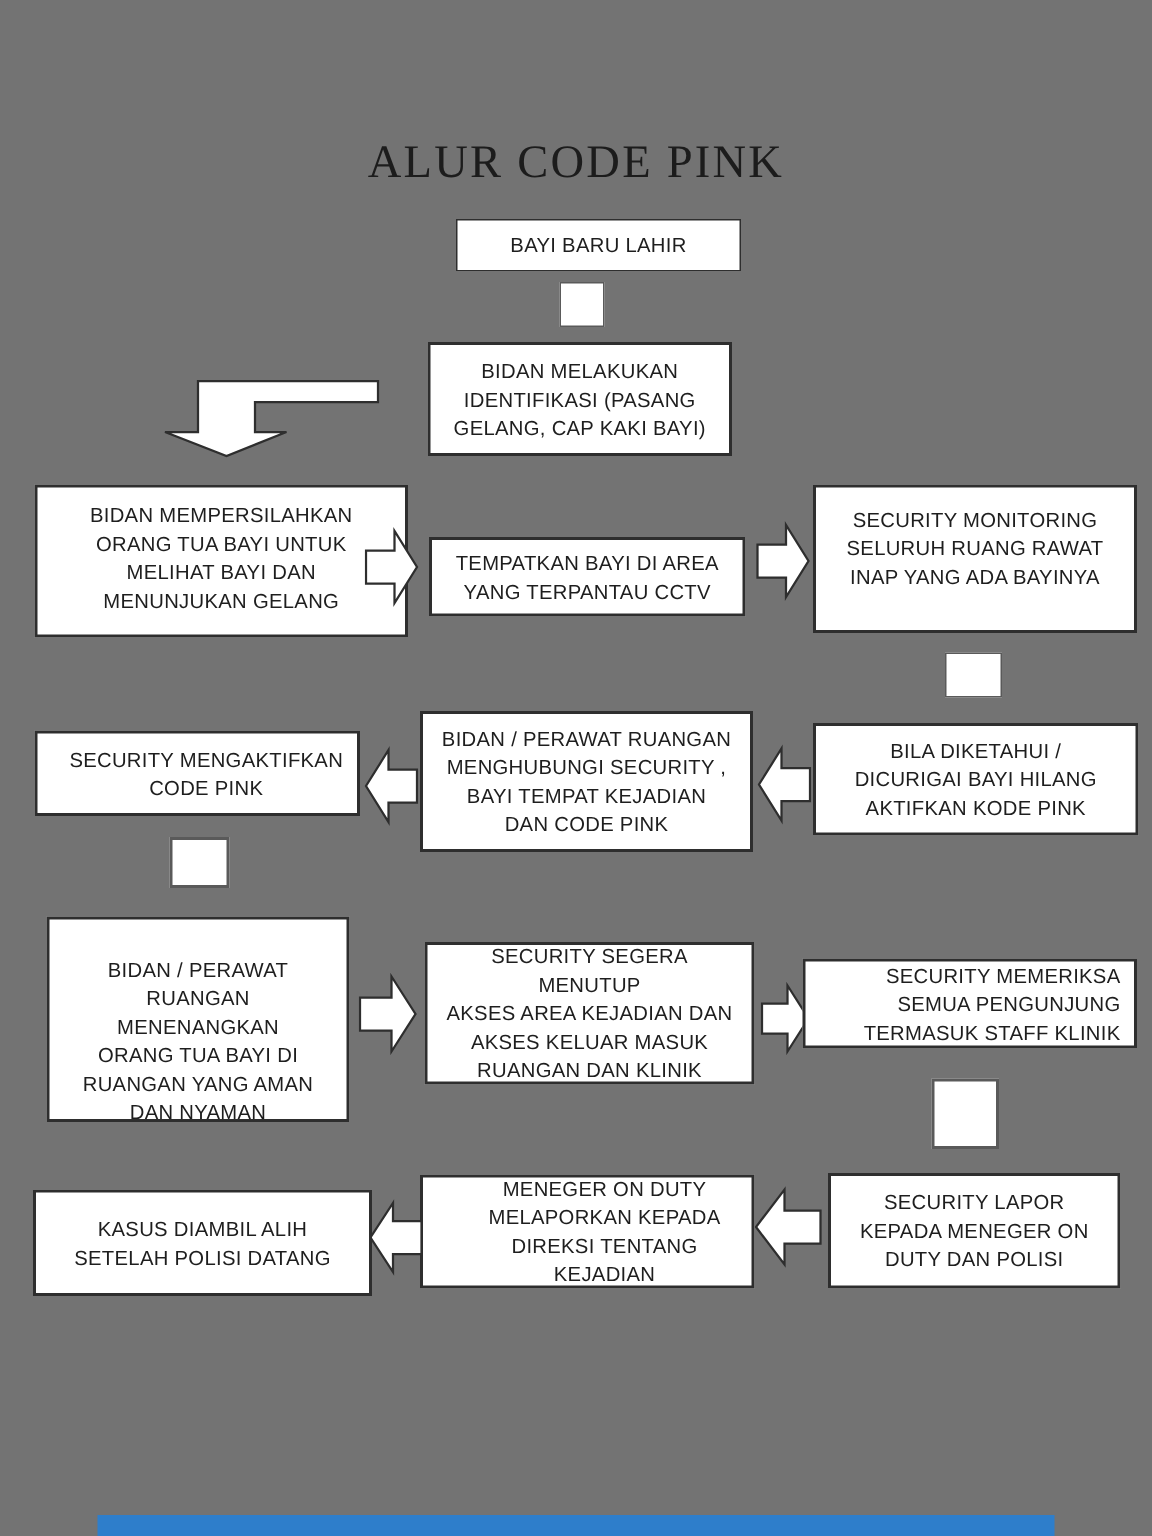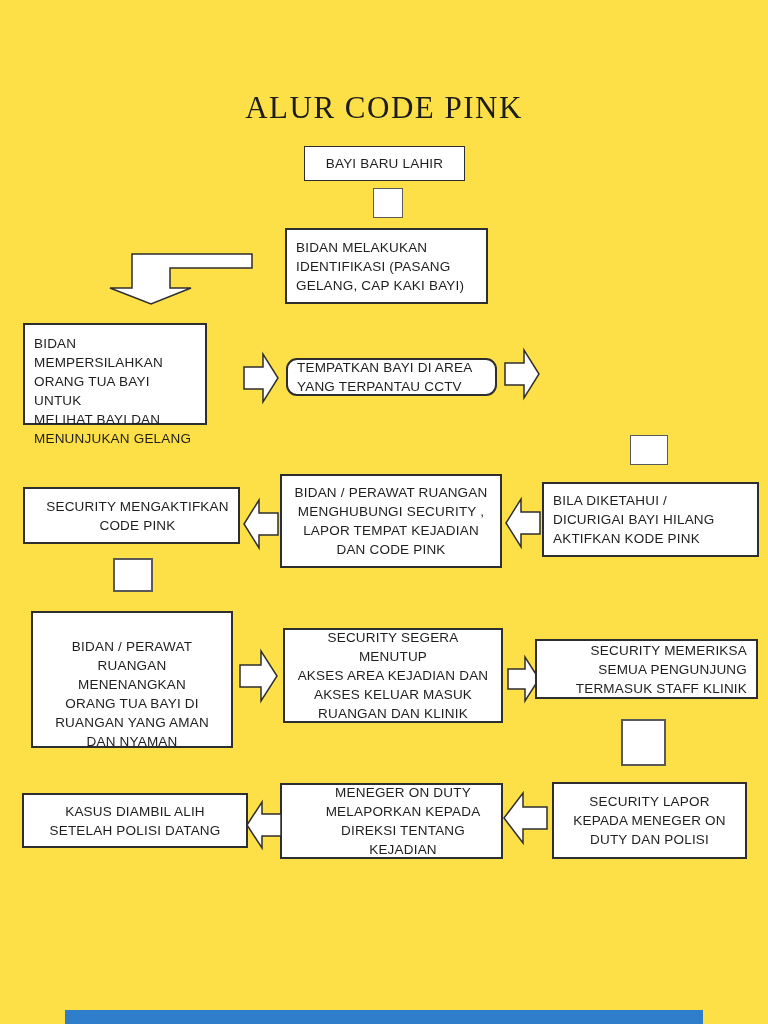--- a/index.html
+++ b/index.html
@@ -1,81 +1,84 @@
 <!DOCTYPE html>
 <html><head>
 <meta charset="utf-8">
 <style>
   html,body{margin:0;padding:0;background:#ffffff;}
   .page{
-    position:relative;width:768px;height:1024px;background:#fde047;
+    position:relative;width:768px;height:1024px;background:#737373;
     font-family:"Liberation Sans", sans-serif;color:#1e1e1e;overflow:hidden;
   }
   .title{
     position:absolute;left:0;top:90px;width:768px;text-align:center;
     font-family:"Liberation Serif", serif;font-weight:400;font-size:31px;
     letter-spacing:1.5px;color:#1c1c1c;margin:0;
   }
   .node{
     position:absolute;box-sizing:border-box;border:2px solid #2e2e2e;background:#fff;
     font-size:13.5px;line-height:19px;letter-spacing:0.2px;white-space:pre-line;
     display:flex;flex-direction:column;justify-content:center;text-align:center;
     padding:4px 9px;color:#1e1e1e;
   }
   .node.thin{border-width:1px;}
-  .node.la{text-align:left;}
+  .node.la{text-align:center;}
   .node.vtop{justify-content:flex-start;}
   .sq{
     position:absolute;box-sizing:border-box;border:2px solid #5a5a5a;background:#fff;
   }
   .sq.thin{border-width:1px;}
   .arr{position:absolute;display:block;}
   .accent-bar{position:absolute;left:65px;top:1010px;width:638px;height:14px;background:#2e7ecb;}
 </style>
 </head>
 <body>
 
 <div class="page">
 
   <h1 class="title">ALUR CODE PINK</h1>
 
-  <div class="node thin" style="left:304px;top:146px;width:161px;height:35px;">BAYI BARU LAHIR</div>
+  <div class="node thin" style="left:304px;top:146px;width:190px;height:35px;">BAYI BARU LAHIR</div>
   <div class="sq thin" style="left:373px;top:188px;width:30px;height:30px;"></div>
 
   <div class="node la" style="left:285px;top:228px;width:203px;height:76px;">BIDAN MELAKUKAN
 IDENTIFIKASI (PASANG
 GELANG, CAP KAKI BAYI)</div>
 
   <svg class="arr" style="left:103px;top:246px;" width="155" height="62" viewBox="0 0 155 62">
     <path d="M29,8 L149,8 L149,22 L67,22 L67,42 L88,42 L48,58 L7,42 L29,42 Z" fill="#ffffff" stroke="#2e2e2e" stroke-width="1.5" stroke-linejoin="miter"></path>
   </svg>
 
-  <div class="node la vtop" style="left:23px;top:323px;width:184px;height:102px;padding-top:9px;">BIDAN MEMPERSILAHKAN
+  <div class="node la vtop" style="left:23px;top:323px;width:249px;height:102px;padding-top:9px;">BIDAN MEMPERSILAHKAN
 ORANG TUA BAYI UNTUK
 MELIHAT BAYI DAN
 MENUNJUKAN GELANG</div>
   <svg class="arr" style="left:243px;top:351px;" width="37" height="54" viewBox="0 0 37 54">
     <path d="M1,16 L20,16 L20,3 L35,27 L20,51 L20,38 L1,38 Z" fill="#fff" stroke="#2e2e2e" stroke-width="1.5"></path>
   </svg>
-  <div class="node la" style="left:286px;top:358px;width:211px;height:38px;border-radius:11px;">TEMPATKAN BAYI DI AREA
+  <div class="node la" style="left:286px;top:358px;width:211px;height:53px;">TEMPATKAN BAYI DI AREA
 YANG TERPANTAU CCTV</div>
   <svg class="arr" style="left:504px;top:347px;" width="37" height="54" viewBox="0 0 37 54">
     <path d="M1,16 L20,16 L20,3 L35,27 L20,51 L20,38 L1,38 Z" fill="#fff" stroke="#2e2e2e" stroke-width="1.5"></path>
   </svg>
+  <div class="node la vtop" style="left:542px;top:323px;width:216px;height:99px;padding-top:12px;">SECURITY MONITORING
+SELURUH RUANG RAWAT
+INAP YANG ADA BAYINYA</div>
   <div class="sq thin" style="left:630px;top:435px;width:38px;height:30px;"></div>
 
   <div class="node la" style="left:542px;top:482px;width:217px;height:75px;">BILA DIKETAHUI /
 DICURIGAI BAYI HILANG
 AKTIFKAN KODE PINK</div>
   <svg class="arr" style="left:504px;top:496px;" width="37" height="54" viewBox="0 0 37 54">
     <path d="M36,16 L17,16 L17,3 L2,27 L17,51 L17,38 L36,38 Z" fill="#fff" stroke="#2e2e2e" stroke-width="1.5"></path>
   </svg>
   <div class="node" style="left:280px;top:474px;width:222px;height:94px;">BIDAN / PERAWAT RUANGAN
 MENGHUBUNGI SECURITY ,
-LAPOR TEMPAT KEJADIAN
+BAYI TEMPAT KEJADIAN
 DAN CODE PINK</div>
   <svg class="arr" style="left:242px;top:497px;" width="37" height="54" viewBox="0 0 37 54">
     <path d="M36,16 L17,16 L17,3 L2,27 L17,51 L17,38 L36,38 Z" fill="#fff" stroke="#2e2e2e" stroke-width="1.5"></path>
   </svg>
   <div class="node" style="left:23px;top:487px;width:217px;height:57px;padding-left:21px;">SECURITY MENGAKTIFKAN
 CODE PINK</div>
   <div class="sq" style="left:113px;top:558px;width:40px;height:34px;"></div>
 
   <div class="node vtop" style="left:31px;top:611px;width:202px;height:137px;padding-top:24px;">BIDAN / PERAWAT
 RUANGAN MENENANGKAN
@@ -102,18 +105,18 @@
 DUTY DAN POLISI</div>
   <svg class="arr" style="left:502px;top:790px;" width="46" height="56" viewBox="0 0 46 56">
     <path d="M45,17 L21,17 L21,3 L2,28 L21,53 L21,39 L45,39 Z" fill="#fff" stroke="#2e2e2e" stroke-width="1.5"></path>
   </svg>
   <div class="node" style="left:280px;top:783px;width:223px;height:76px;padding-left:32px;">MENEGER ON DUTY
 MELAPORKAN KEPADA
 DIREKSI TENTANG KEJADIAN</div>
   <svg class="arr" style="left:245px;top:799px;" width="37" height="52" viewBox="0 0 37 52">
     <path d="M36,15 L17,15 L17,3 L2,26 L17,49 L17,37 L36,37 Z" fill="#fff" stroke="#2e2e2e" stroke-width="1.5"></path>
   </svg>
-  <div class="node" style="left:22px;top:793px;width:226px;height:55px;">KASUS DIAMBIL ALIH
+  <div class="node" style="left:22px;top:793px;width:226px;height:71px;">KASUS DIAMBIL ALIH
 SETELAH POLISI DATANG</div>
 
   <div class="accent-bar"></div>
 
 </div>
 
 </body></html>

